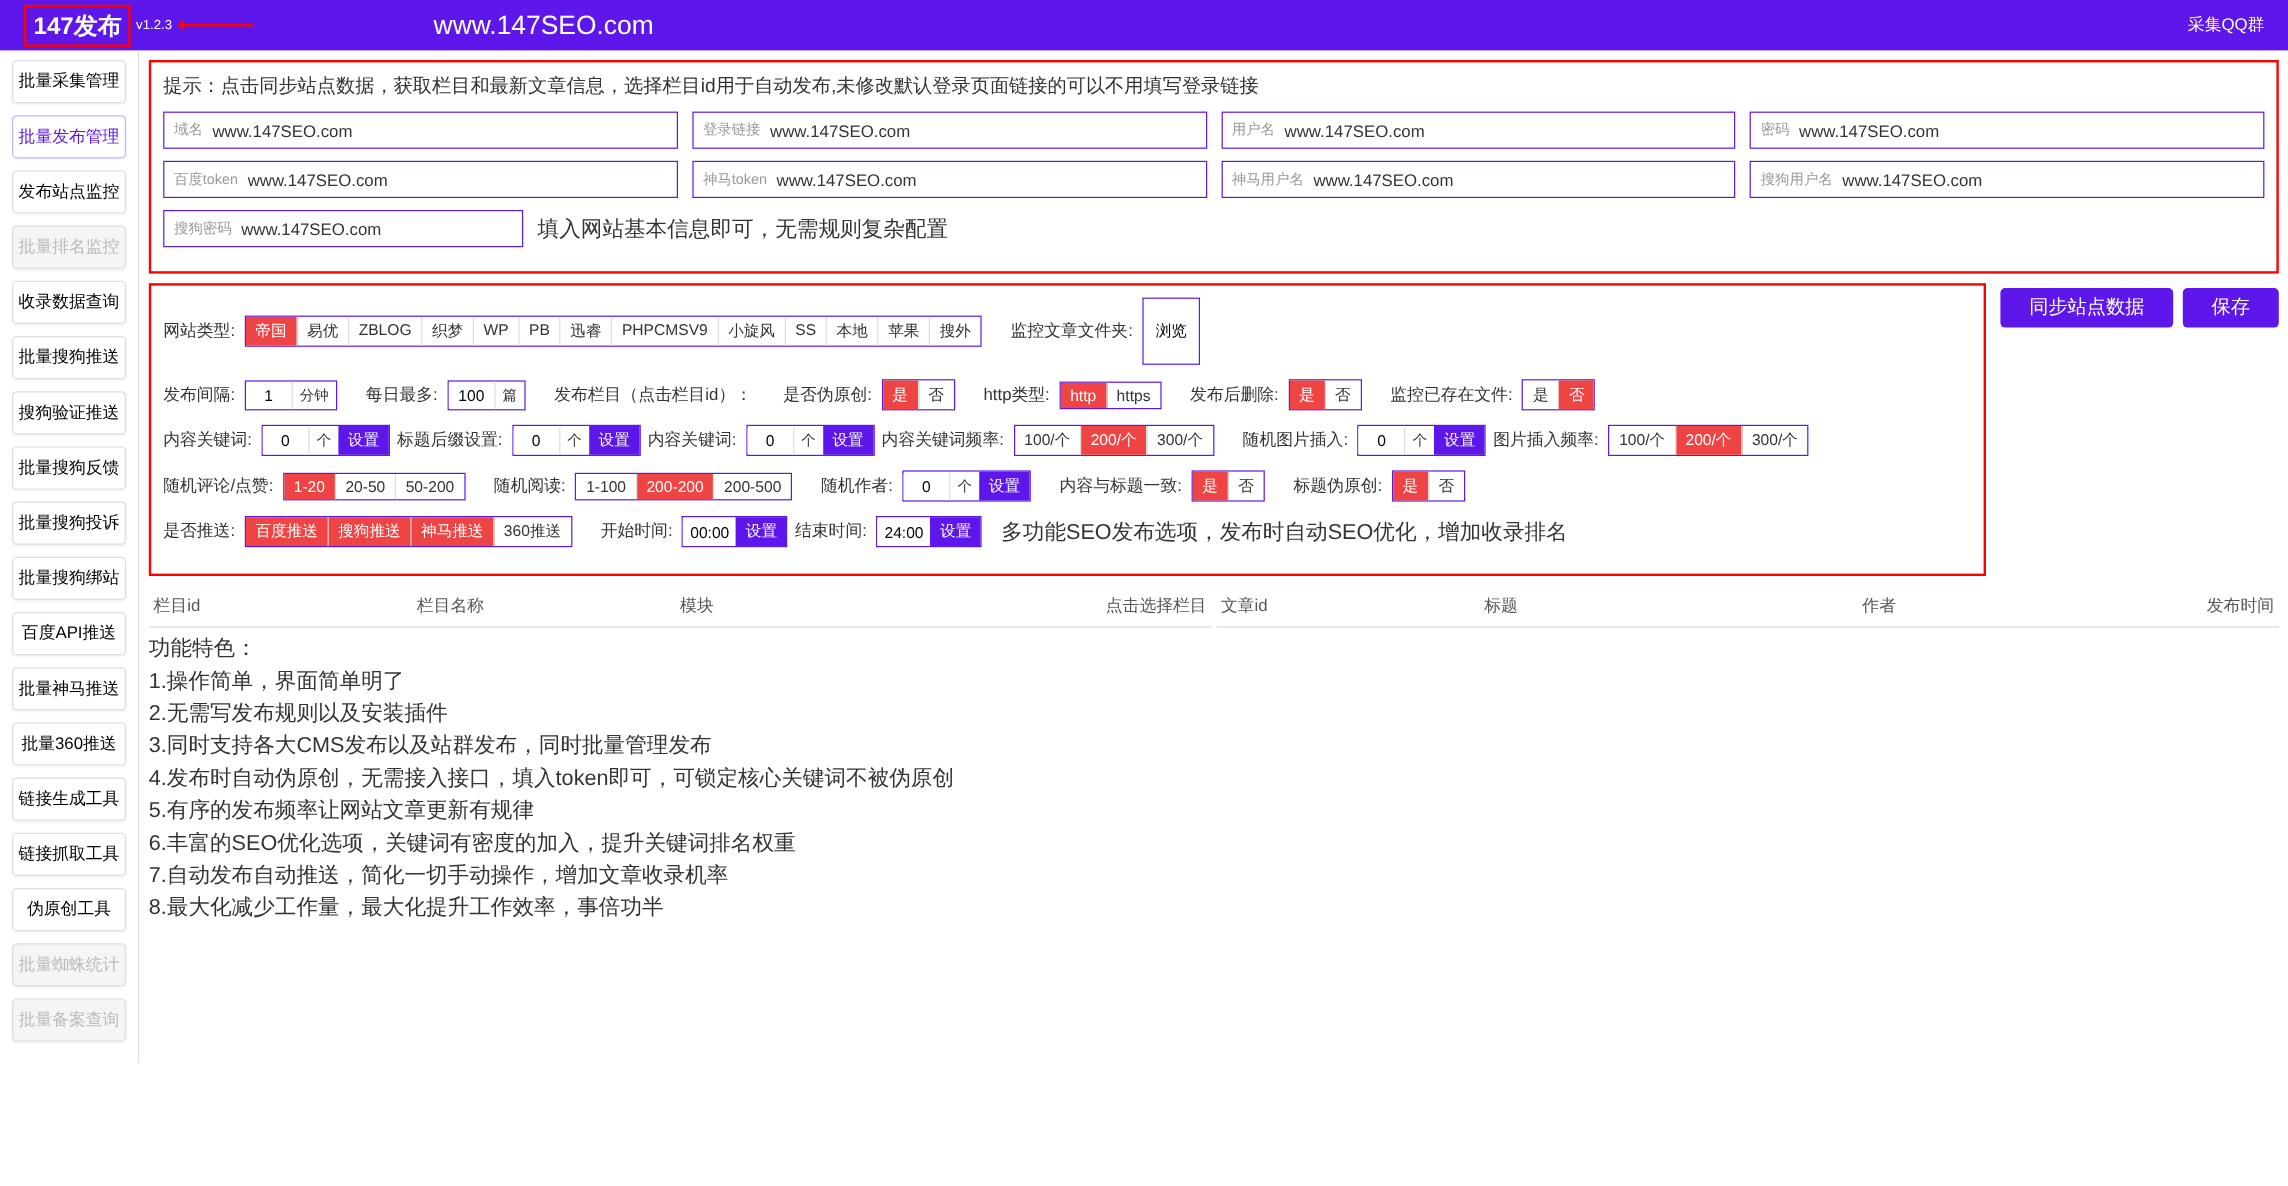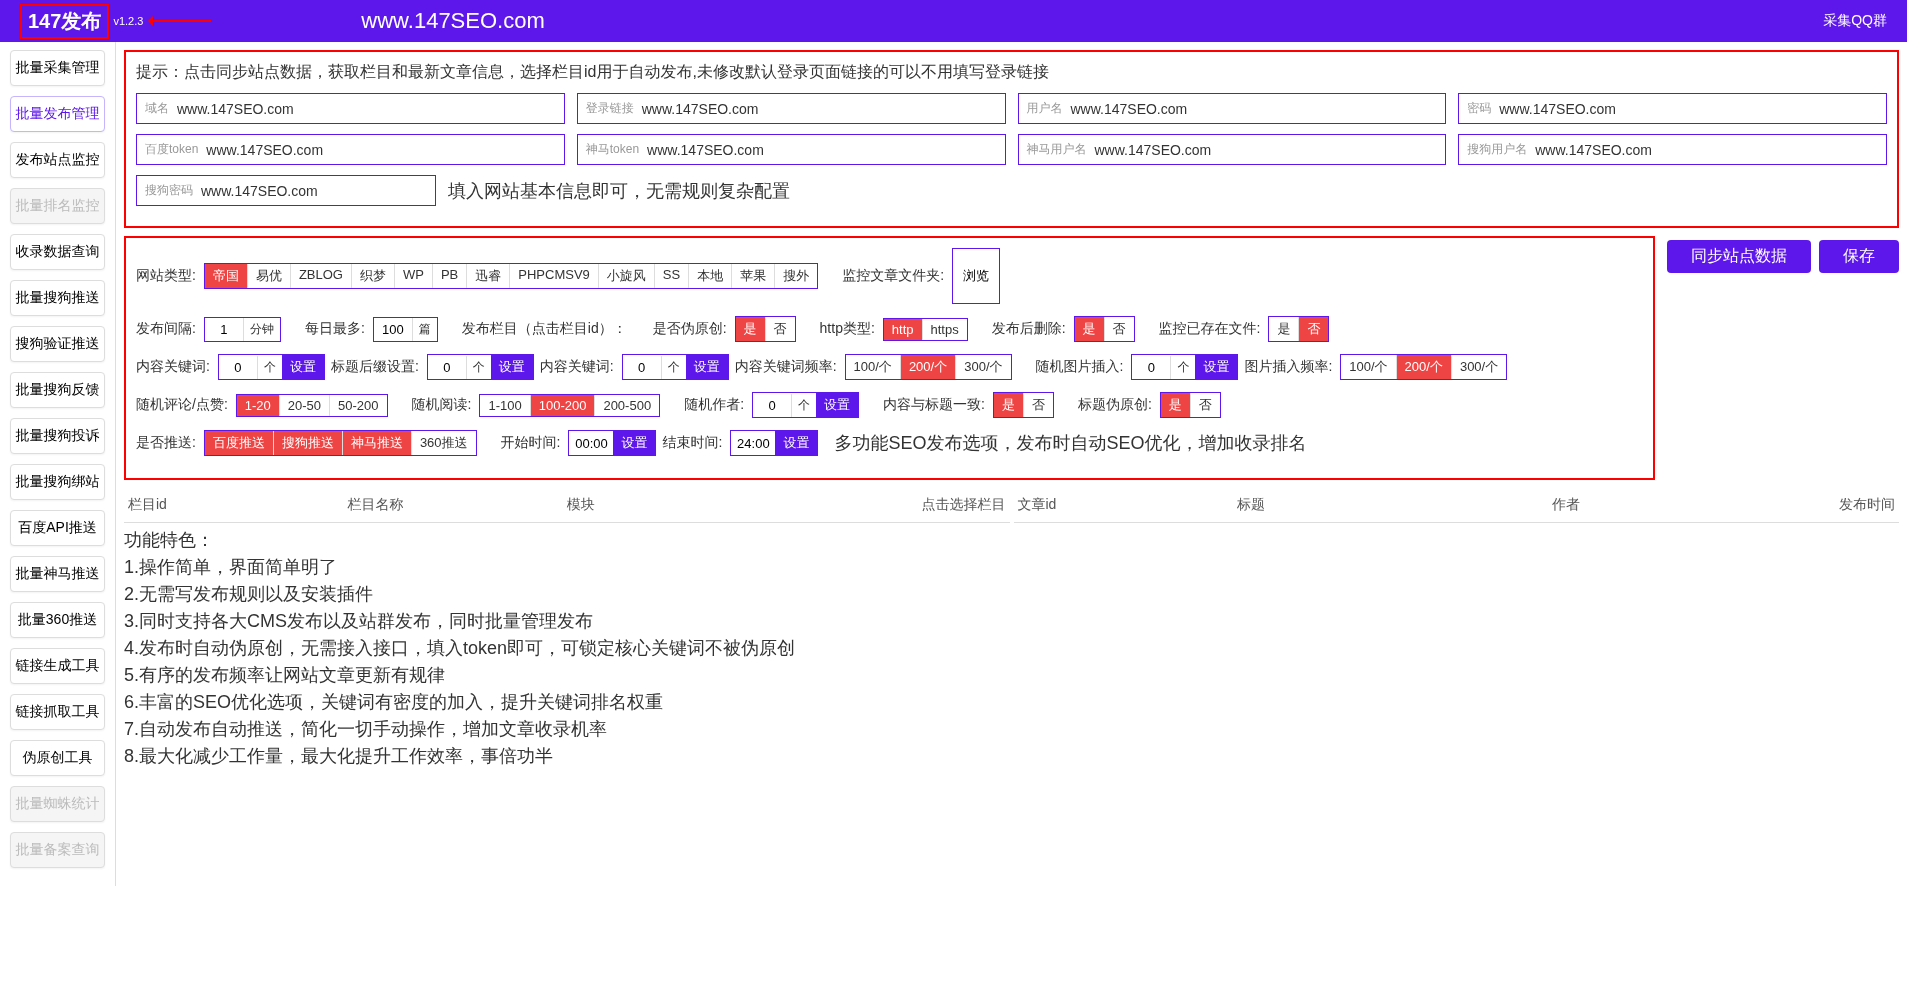--- a/index.html
+++ b/index.html
@@ -237,21 +237,21 @@
           <span class="lbl">随机评论/点赞:</span>
           <div class="seg">
               <span class="on">1-20</span>
               <span>20-50</span>
               <span>50-200</span>
             </div>
           <div class="sep"></div>
           <span class="lbl">随机阅读:</span>
           <div class="seg">
               <span>1-100</span>
-              <span class="on">100-200</span>
+              <span class="on">200-200</span>
               <span>200-500</span>
             </div>
           <div class="sep"></div>
           <span class="lbl">随机作者:</span>
           <div class="numbox">
               <input value="0" style="">
               <span class="unit">个</span>
               <span class="btn">设置</span>
             </div>
           <div class="sep"></div>

